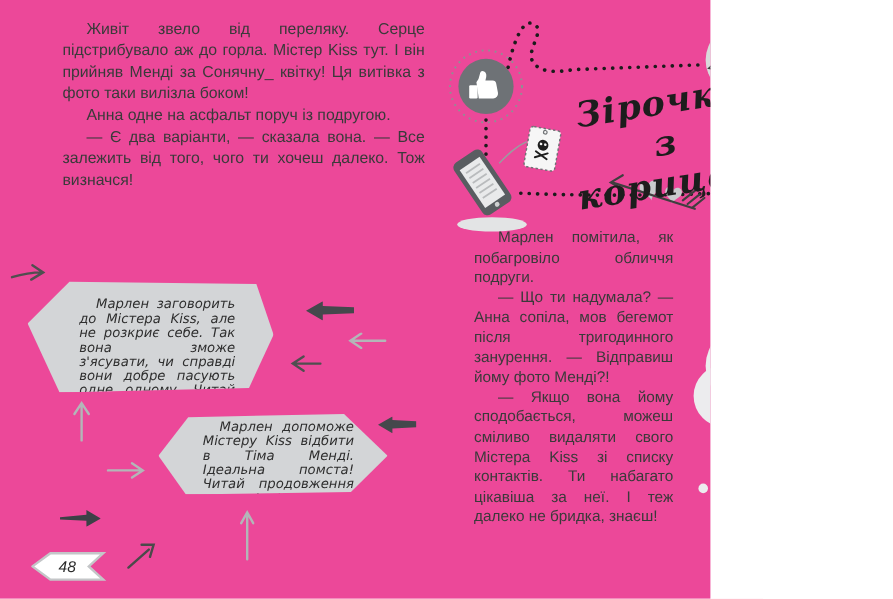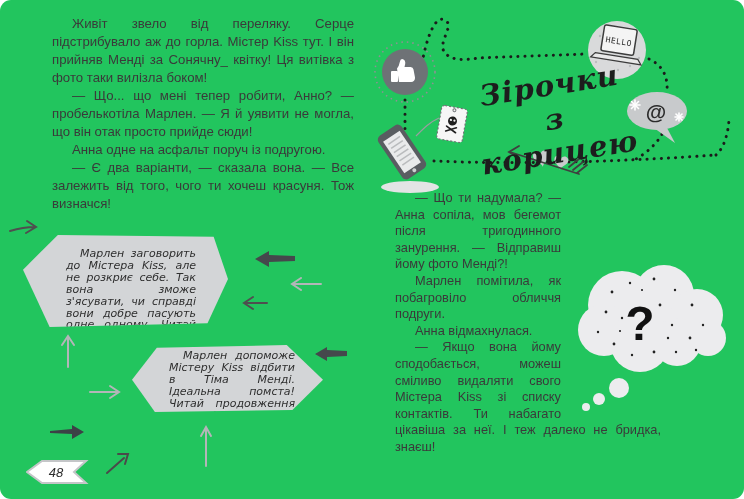--- a/index.html
+++ b/index.html
@@ -1,17 +1,17 @@
 <!DOCTYPE html>
 <html><head>
 <meta charset="utf-8">
 <style>
   html,body{margin:0;padding:0;background:#ffffff;}
-  .spread{position:relative;width:744px;height:499px;background:#22c55e;overflow:hidden;
-          font-family:"Liberation Sans",sans-serif;color:#3a3a3a;border-radius:11px;}
+  .spread{position:relative;width:592px;height:499px;background:#ec4899;overflow:hidden;
+          font-family:"Liberation Sans",sans-serif;color:#3a3a3a;}
   .page{position:absolute;top:0;height:499px;}
   .page-left{left:0;width:372px;}
   .page-right{left:372px;width:372px;}
 
   
   .body-text{position:absolute;text-align:justify;}
   .body-text p{margin:0;text-indent:20px;}
   .lp-text{left:52px;top:15px;width:302px;font-size:13.2px;line-height:18px;}
   .rp-text{left:23px;top:190px;width:266px;font-size:12.8px;line-height:16.6px;z-index:2;}
   .cloud-spacer{float:right;width:100px;height:156px;margin-top:66px;}
@@ -40,23 +40,22 @@
 </style>
 </head>
 <body>
 
 <div class="spread">
 
   <div class="page page-left">
 
     <div class="body-text lp-text">
         <p class="para">Живіт звело від переляку. Серце підстрибувало аж до горла. Містер Kiss тут. І він прийняв Менді за Сонячну_ квітку! Ця витівка з фото таки вилізла боком!</p>
-        <p class="para">— Що... що мені тепер робити, Анно? — пробелькотіла Марлен. — Я й уявити не могла, що він отак просто прийде сюди!</p>
         <p class="para">Анна одне на асфальт поруч із подругою.</p>
-        <p class="para">— Є два варіанти, — сказала вона. — Все залежить від того, чого ти хочеш красуня. Тож визначся!</p>
+        <p class="para">— Є два варіанти, — сказала вона. — Все залежить від того, чого ти хочеш далеко. Тож визначся!</p>
       </div>
 
     <div class="banner banner1">
       <div class="btxt">Марлен заговорить до Містера Kiss, але не розкриє себе. Так вона зможе з'ясувати, чи справді вони добре пасують одне одному. Читай продовження на сторінці 102</div>
     </div>
 
     <div class="banner banner2">
       <div class="btxt">Марлен допоможе Містеру Kiss відбити в Тіма Менді. Ідеальна помста! Читай продовження на сторінці 130</div>
     </div>
 
@@ -258,21 +257,20 @@
     </svg>
 
     <div class="chapter-title">
       <div>Зірочки</div>
       <div>з корицею</div>
     </div>
 
     <div class="body-text rp-text">
       <div class="cloud-spacer"></div>
       <div>
+          <p class="para">Марлен помітила, як побагровіло обличчя подруги.</p>
           <p class="para">— Що ти надумала? — Анна сопіла, мов бегемот після тригодинного занурення. — Відправиш йому фото Менді?!</p>
-          <p class="para">Марлен помітила, як побагровіло обличчя подруги.</p>
-          <p class="para">Анна відмахнулася.</p>
           <p class="para">— Якщо вона йому сподобається, можеш сміливо видаляти свого Містера Kiss зі списку контактів. Ти набагато цікавіша за неї. І теж далеко не бридка, знаєш!</p>
         </div>
     </div>
 
   </div>
 </div>
 
 </body></html>

